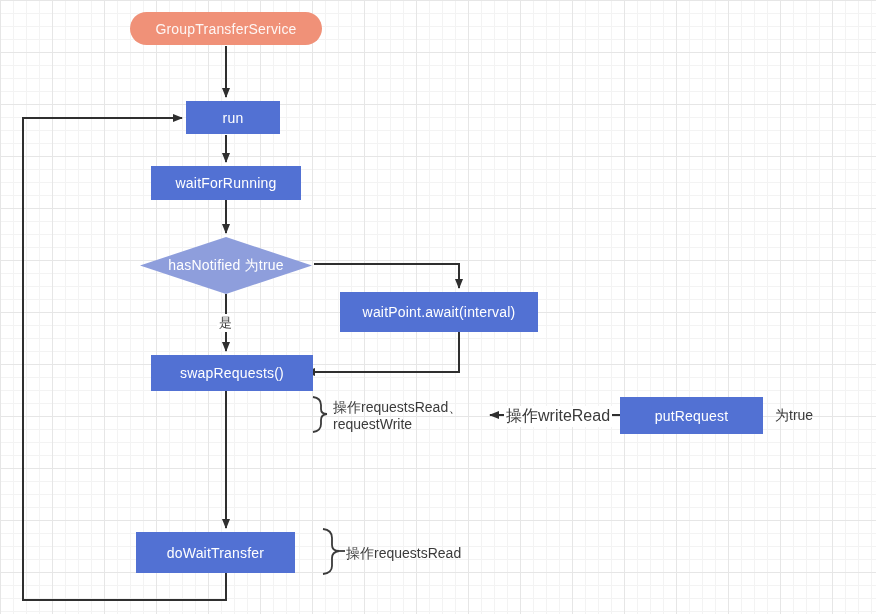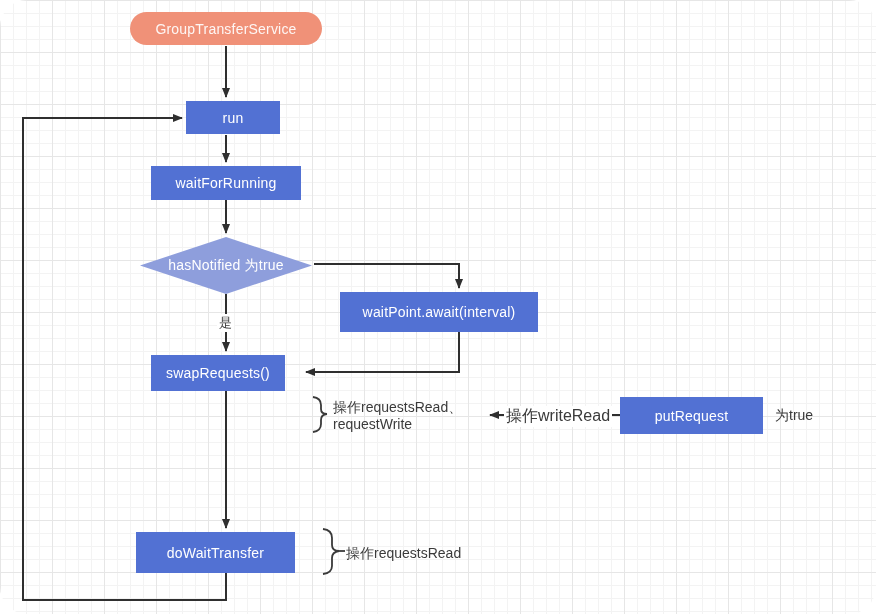--- a/index.html
+++ b/index.html
@@ -12,21 +12,20 @@
     width:876px;
     height:614px;
     overflow:hidden;
     background-color:#ffffff;
     background-image:
       linear-gradient(#e6e6e6 1px, transparent 1px),
       linear-gradient(90deg, #e6e6e6 1px, transparent 1px),
       linear-gradient(#f3f3f3 1px, transparent 1px),
       linear-gradient(90deg, #f3f3f3 1px, transparent 1px);
     background-size:52px 52px,52px 52px,13px 13px,13px 13px;
-    border-radius:27px;
   }
   .node{
     position:absolute;
     display:flex;
     align-items:center;
     justify-content:center;
     color:var(--node-text,#fff);
     font-size:14px;
     text-align:center;
     box-sizing:border-box;
@@ -106,21 +105,21 @@
   </div>
 
   <div class="node decision" style="left:140px;top:237px;width:172px;height:57px;">
     <span>hasNotified 为true</span>
   </div>
 
   <div class="node process" style="left:340px;top:292px;width:198px;height:40px;">
     <span>waitPoint.await(interval)</span>
   </div>
 
-  <div class="node process" style="left:151px;top:355px;width:134px;height:36px;">
+  <div class="node process" style="left:151px;top:355px;width:162px;height:36px;">
     <span>swapRequests()</span>
   </div>
 
   <div class="node process" style="left:136px;top:532px;width:159px;height:41px;">
     <span>doWaitTransfer</span>
   </div>
 
   <div class="node process" style="left:620px;top:397px;width:143px;height:37px;">
     <span>putRequest</span>
   </div>

